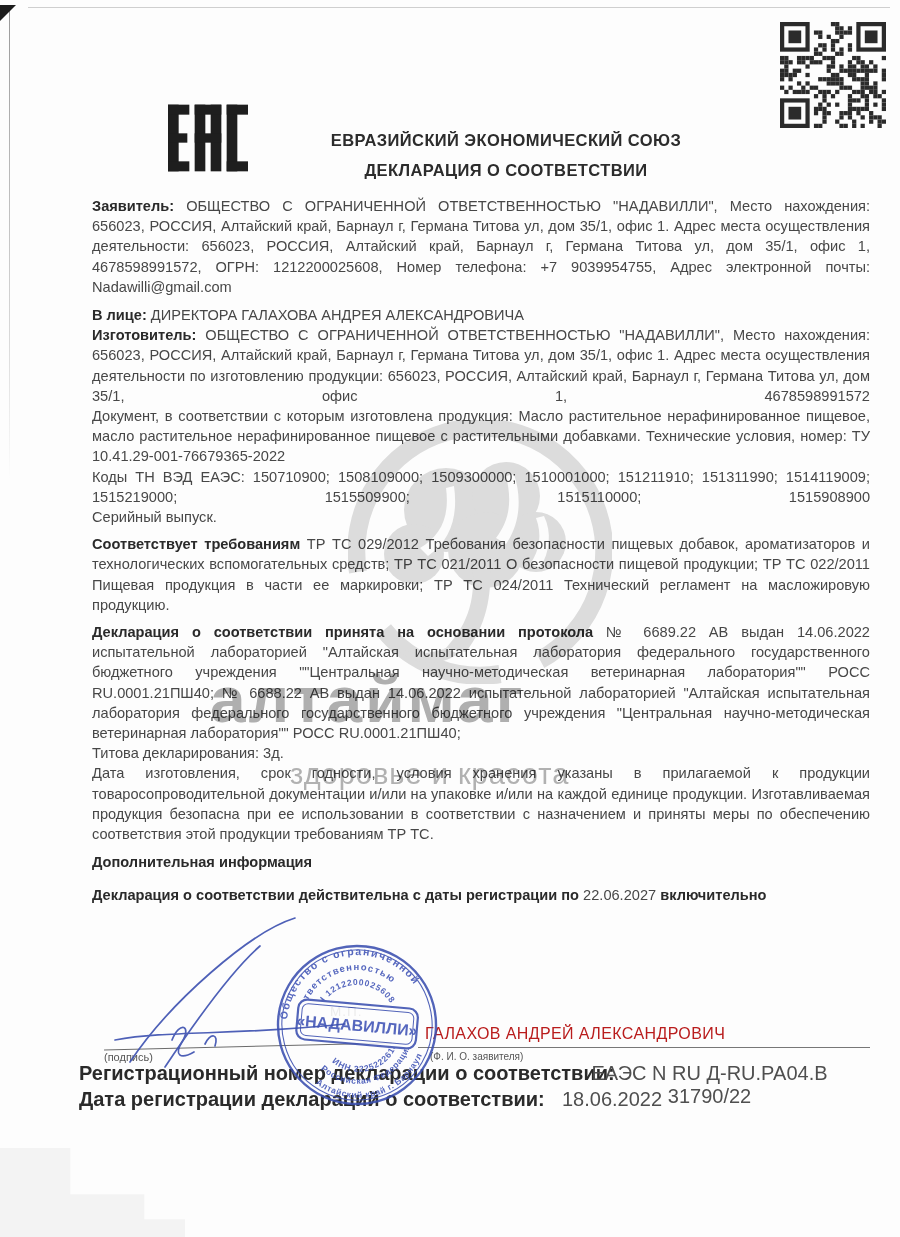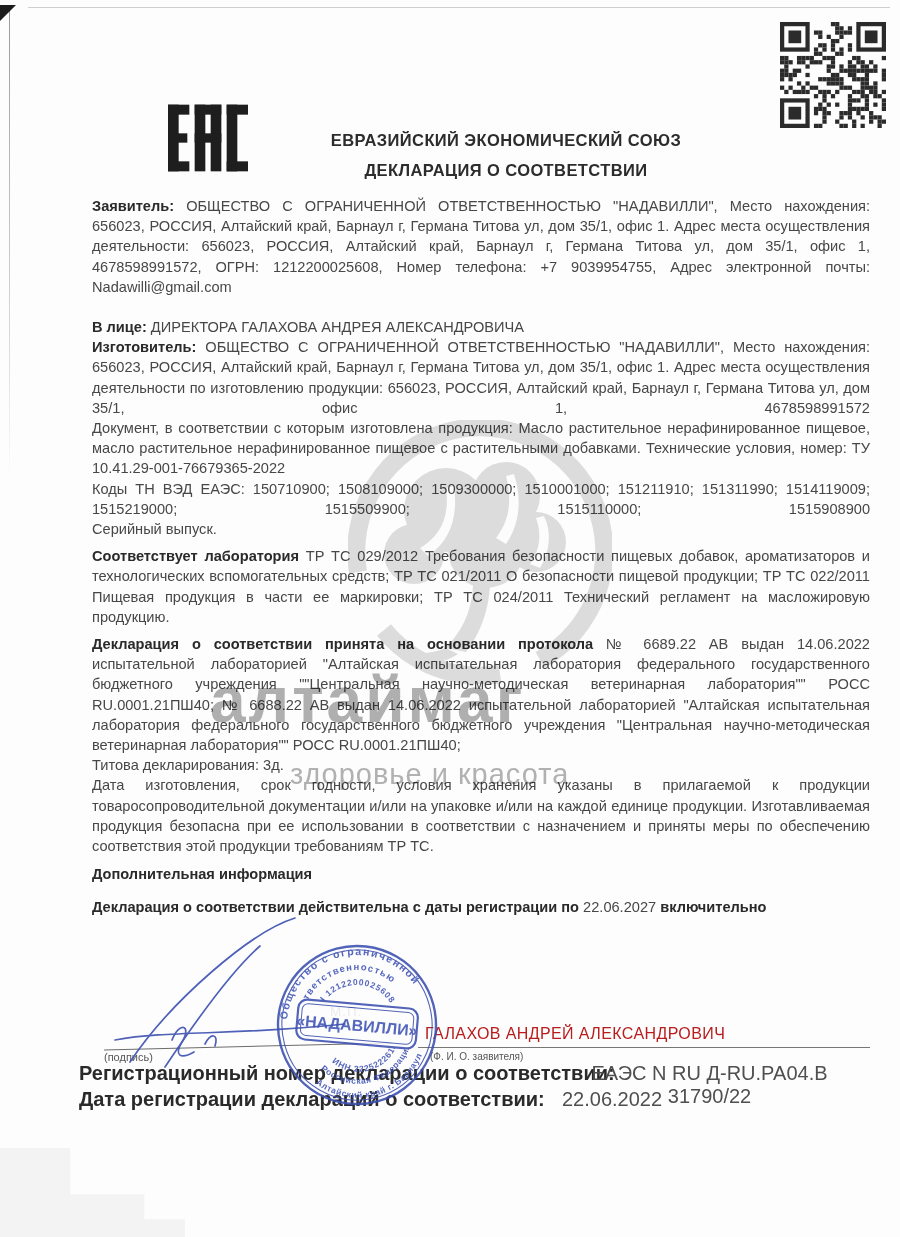--- a/index.html
+++ b/index.html
@@ -284,26 +284,26 @@
       <rect x="18" y="0" width="7" height="7" fill="#2b2b2b"></rect>
       <rect x="19" y="1" width="5" height="5" fill="#fdfdfd"></rect>
       <rect x="20" y="2" width="3" height="3" fill="#2b2b2b"></rect>
       <rect x="0" y="18" width="7" height="7" fill="#2b2b2b"></rect>
       <rect x="1" y="19" width="5" height="5" fill="#fdfdfd"></rect>
       <rect x="2" y="20" width="3" height="3" fill="#2b2b2b"></rect>
     </svg>
 
   <div class="doc-body" id="doc-body">
       <p class="para"><span class="b">Заявитель: </span><span>ОБЩЕСТВО С ОГРАНИЧЕННОЙ ОТВЕТСТВЕННОСТЬЮ "НАДАВИЛЛИ", Место нахождения: 656023, РОССИЯ, Алтайский край, Барнаул г, Германа Титова ул, дом 35/1, офис 1. Адрес места осуществления деятельности: 656023, РОССИЯ, Алтайский край, Барнаул г, Германа Титова ул, дом 35/1, офис 1, 4678598991572, ОГРН: 1212200025608, Номер телефона: +7 9039954755, Адрес электронной почты: Nadawilli@gmail.com</span></p>
-      <p class="para" style="margin-top: 20px;"><span class="b">В лице: </span><span>ДИРЕКТОРА ГАЛАХОВА  АНДРЕЯ АЛЕКСАНДРОВИЧА</span></p>
+      <p class="para" style="margin-top: 8px;"><span class="b">В лице: </span><span>ДИРЕКТОРА ГАЛАХОВА  АНДРЕЯ АЛЕКСАНДРОВИЧА</span></p>
       <p class="para jl"><span class="b">Изготовитель: </span><span>ОБЩЕСТВО С ОГРАНИЧЕННОЙ ОТВЕТСТВЕННОСТЬЮ "НАДАВИЛЛИ", Место нахождения: 656023, РОССИЯ, Алтайский край, Барнаул г, Германа Титова ул, дом 35/1, офис 1. Адрес места осуществления деятельности по изготовлению продукции: 656023, РОССИЯ, Алтайский край, Барнаул г, Германа Титова ул, дом 35/1, офис 1, 4678598991572</span></p>
       <p class="para jl"><span>Документ, в соответствии с которым изготовлена продукция: Масло растительное нерафинированное пищевое, масло растительное нерафинированное пищевое с растительными добавками. Технические условия, номер: ТУ 10.41.29-001-76679365-2022</span></p>
       <p class="para jl"><span>Коды ТН ВЭД ЕАЭС: 150710900; 1508109000; 1509300000; 1510001000; 151211910; 151311990; 1514119009; 1515219000; 1515509900; 1515110000; 1515908900</span></p>
       <p class="para"><span>Серийный выпуск.</span></p>
-      <p class="para" style="margin-top: 7px;"><span class="b">Соответствует лаборатория </span><span>ТР ТС 029/2012 Требования безопасности пищевых добавок, ароматизаторов и технологических вспомогательных средств; ТР ТС 021/2011 О безопасности пищевой продукции; ТР ТС 022/2011 Пищевая продукция в части ее маркировки; ТР ТС 024/2011 Технический регламент на масложировую продукцию.</span></p>
+      <p class="para" style="margin-top: 7px;"><span class="b">Соответствует требованиям </span><span>ТР ТС 029/2012 Требования безопасности пищевых добавок, ароматизаторов и технологических вспомогательных средств; ТР ТС 021/2011 О безопасности пищевой продукции; ТР ТС 022/2011 Пищевая продукция в части ее маркировки; ТР ТС 024/2011 Технический регламент на масложировую продукцию.</span></p>
       <p class="para" style="margin-top: 7px;"><span class="b">Декларация о соответствии принята на основании протокола </span><span>№ 6689.22 АВ выдан 14.06.2022 испытательной лабораторией "Алтайская испытательная лаборатория федерального государственного бюджетного учреждения ""Центральная научно-методическая ветеринарная лаборатория"" РОСС RU.0001.21ПШ40; № 6688.22 АВ выдан 14.06.2022 испытательной лабораторией "Алтайская испытательная лаборатория федерального государственного бюджетного учреждения "Центральная научно-методическая ветеринарная лаборатория"" РОСС RU.0001.21ПШ40;</span></p>
       <p class="para"><span>Титова декларирования: 3д.</span></p>
       <p class="para"><span>Дата изготовления, срок годности, условия хранения указаны в прилагаемой к продукции товаросопроводительной документации и/или на упаковке и/или на каждой единице продукции. Изготавливаемая продукция безопасна при ее использовании в соответствии с назначением и приняты меры по обеспечению соответствия этой продукции требованиям ТР ТС.</span></p>
       <p class="para" style="margin-top: 8px;"><span class="b">Дополнительная информация</span></p>
       <p class="para" style="margin-top: 12px;"><span class="b">Декларация о соответствии действительна с даты регистрации по </span><span>22.06.2027</span><span class="b"> включительно</span></p>
     </div>
 
   <svg class="wm wm-emblem" width="264" height="264" viewBox="-132 -132 264 264" style="opacity:.5">
     <g fill="none" stroke="#bdbdbd" stroke-width="18">
       <path d="M -122,20 A 124,124 0 1 1 60,108"></path>
@@ -370,16 +370,16 @@
   <div class="line-right"></div>
   <div class="lbl-sign">(подпись)</div>
   <div class="lbl-fio">(Ф. И. О. заявителя)</div>
 
   <div class="reg-row reg-1">
     <span class="lab">Регистрационный номер декларации о соответствии:</span>
     <span class="val">ЕАЭС N RU Д-RU.РА04.В 31790/22</span>
   </div>
   <div class="reg-row reg-2">
     <span class="lab">Дата регистрации деклараций о соответствии:</span>
-    <span class="val">22.06.2022</span>
+    <span class="val">18.06.2022</span>
   </div>
 
 </div>
 
 </body></html>

